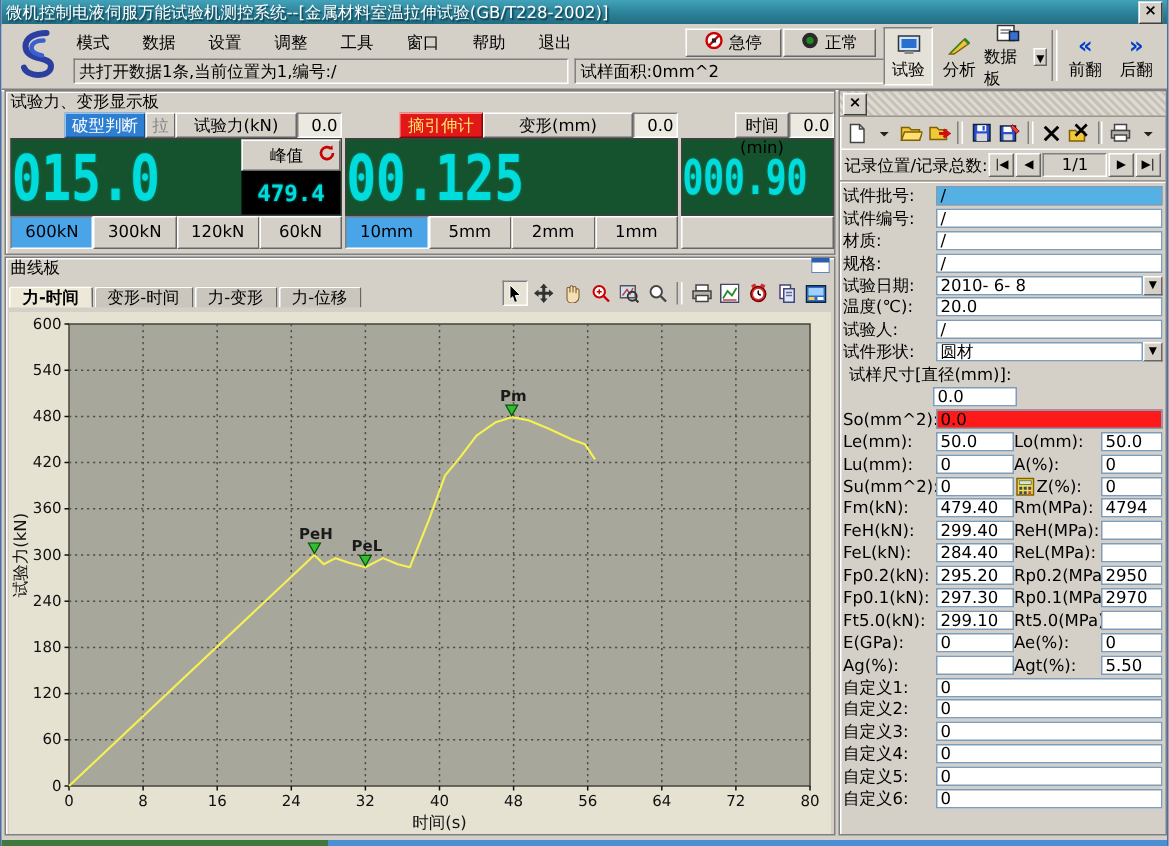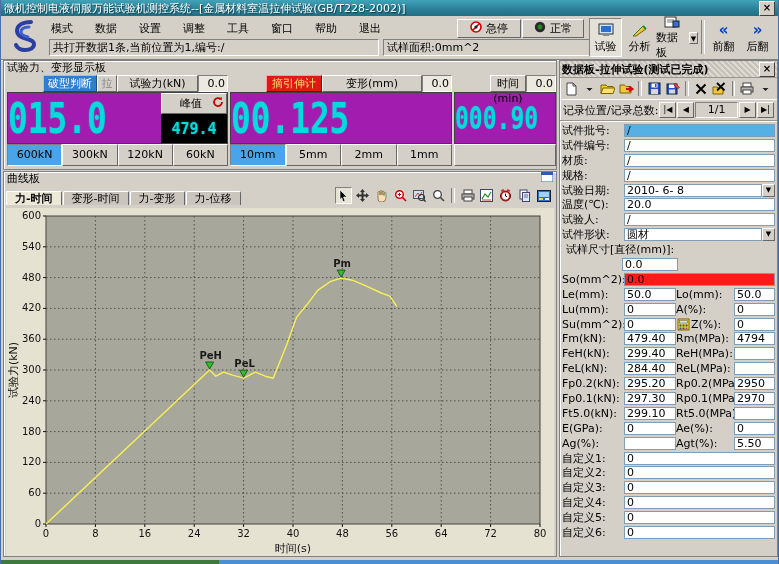--- a/index.html
+++ b/index.html
@@ -31,21 +31,21 @@
   .panel-title{height:13px;line-height:13px;padding-left:3px;font-size:11px;}
   
   .dgroup{position:absolute;box-sizing:border-box;}
   .dg-head{display:flex;height:17px;align-items:stretch;padding-left:36px;}
   .hbtn{font-size:11px;line-height:15px;text-align:center;box-sizing:border-box;}
   .hbtn.break{width:54px;background:#2e7fd2;color:#fff;border:1px solid #9cc4ea;border-right-color:#1a4c80;border-bottom-color:#1a4c80;}
   .hbtn.pull{width:20px;background:#d4d0c8;color:#888;border:1px solid #fff;border-right-color:#666;border-bottom-color:#666;}
   .hbtn.ext{width:56px;background:#e01818;color:#ffe26a;border:1px solid #ff9a9a;border-right-color:#7a0b0b;border-bottom-color:#7a0b0b;}
   .dg-label{flex:1;text-align:center;line-height:15px;background:#d4d0c8;border:1px solid #fff;border-right-color:#666;border-bottom-color:#666;box-sizing:border-box;}
   .dg-rate{width:30px;text-align:right;padding-right:2px;line-height:15px;background:#ece9e0;border:1px solid #808080;border-right-color:#fff;border-bottom-color:#fff;box-sizing:border-box;}
-  .dg-display{display:flex;height:52px;background:#a21caf;border:1px solid #404040;box-sizing:border-box;}
+  .dg-display{display:flex;height:52px;background:#14532d;border:1px solid #404040;box-sizing:border-box;}
   .seg{font-family:"DejaVu Sans Mono",monospace;font-weight:bold;color:#00dcdc;text-shadow:0 0 2px rgba(0,220,220,.55);}
   .digits-main{flex:1;display:flex;align-items:center;overflow:hidden;}
   .digits-main .seg{font-size:42px;transform:scaleX(.78);transform-origin:0 50%;white-space:nowrap;}
   .peak-col{width:66px;display:flex;flex-direction:column;}
   .peak-row{height:21px;background:#d4d0c8;display:flex;align-items:center;justify-content:flex-end;gap:10px;padding:0 2px;border:1px solid #fff;border-right-color:#666;border-bottom-color:#666;box-sizing:border-box;}
   .peak-val{flex:1;display:flex;align-items:center;justify-content:center;background:#000;}
   .peak-val .seg{font-size:15px;}
   .dg-ranges{display:flex;height:22px;}
   .rangebtn{flex:1;text-align:center;line-height:20px;background:#d4d0c8;border:1px solid #fff;border-right-color:#666;border-bottom-color:#666;box-sizing:border-box;font-size:11px;}
   .rangebtn.active{background:#49a5e8;border:1px solid #808080;border-right-color:#fff;border-bottom-color:#fff;}
@@ -406,21 +406,20 @@
           <text x="204.6375" y="151" text-anchor="middle" font-size="10" font-weight="bold" fill="#1a1a1a" font-family="DejaVu Sans, sans-serif">PeH</text>
           <polygon points="233.6,162.21333333333334 241.6,162.21333333333334 237.6,169.21333333333334" fill="#33bb33" stroke="#005500" stroke-width="0.8"></polygon>
           <text x="238.6" y="159.21333333333334" text-anchor="middle" font-size="10" font-weight="bold" fill="#1a1a1a" font-family="DejaVu Sans, sans-serif">PeL</text>
           <polygon points="331.16499999999996,62.113333333333344 339.16499999999996,62.113333333333344 335.16499999999996,69.11333333333334" fill="#33bb33" stroke="#005500" stroke-width="0.8"></polygon>
           <text x="336.16499999999996" y="59.113333333333344" text-anchor="middle" font-size="10" font-weight="bold" fill="#1a1a1a" font-family="DejaVu Sans, sans-serif">Pm</text>
         </svg></div>
   </div>
 
   <div class="panel" style="left:558px;top:60px;width:219px;height:497px;">
     <div class="db-header">
-      <span class="t">数据板-拉伸试验(测试已完成)</span>
       <span class="tb-close">×</span>
     </div>
     <div class="db-tools" id="db-tools">
         <span class="toolico">
           <svg width="13" height="14" viewBox="0 0 13 14">
             <path d="M2 1 H8 L11 4 V13 H2 Z" fill="#fff" stroke="#444"></path>
             <path d="M8 1 L8 4 H11" fill="none" stroke="#444"></path>
           </svg>
         </span>
         <span class="toolico">

